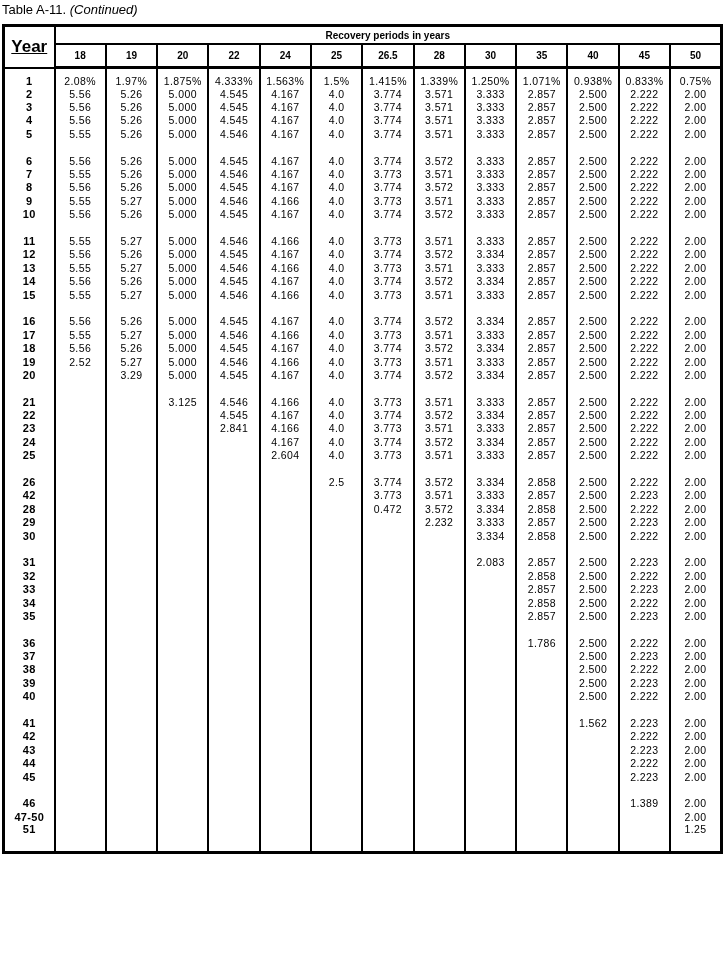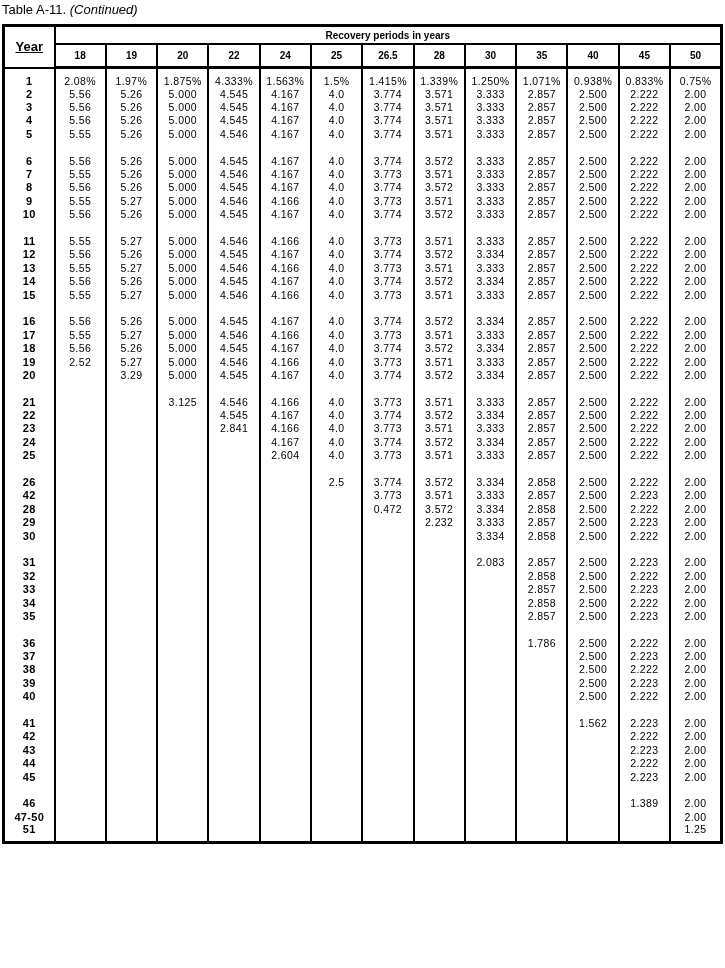--- a/index.html
+++ b/index.html
@@ -53,37 +53,37 @@
   thead tr.periods-row th {
     height: 16px;
     border-bottom: 2px solid #000;
   }
   thead tr.cols-row th {
     height: 21px;
     border-bottom: 3px solid #000;
   }
   thead th.year-head {
     border-bottom: 3px solid #000;
-    font-size: 13px;
+    font-size: 17px;
     text-decoration: underline;
   }
   tbody tr { height: 13.4px; }
   tbody th.year {
     font-weight: bold;
     font-size: 11px;
     letter-spacing: 0.3px;
   }
   tbody td {
     font-size: 10.5px;
     font-weight: normal;
     letter-spacing: 0.4px;
     line-height: 12px;
   }
   tbody tr:first-child th, tbody tr:first-child td { padding-top: 6px; }
-  tbody tr:last-child th, tbody tr:last-child td { padding-bottom: 6px; }
+  tbody tr:last-child th, tbody tr:last-child td { padding-bottom: 16px; }
   tbody tr.gap td, tbody tr.gap th { height: 13.4px; }
 </style>
 </head>
 <body>
 
 <div class="title">
   <span>Table A-11.</span>
   <span class="continued">(Continued)</span>
 </div>
 

